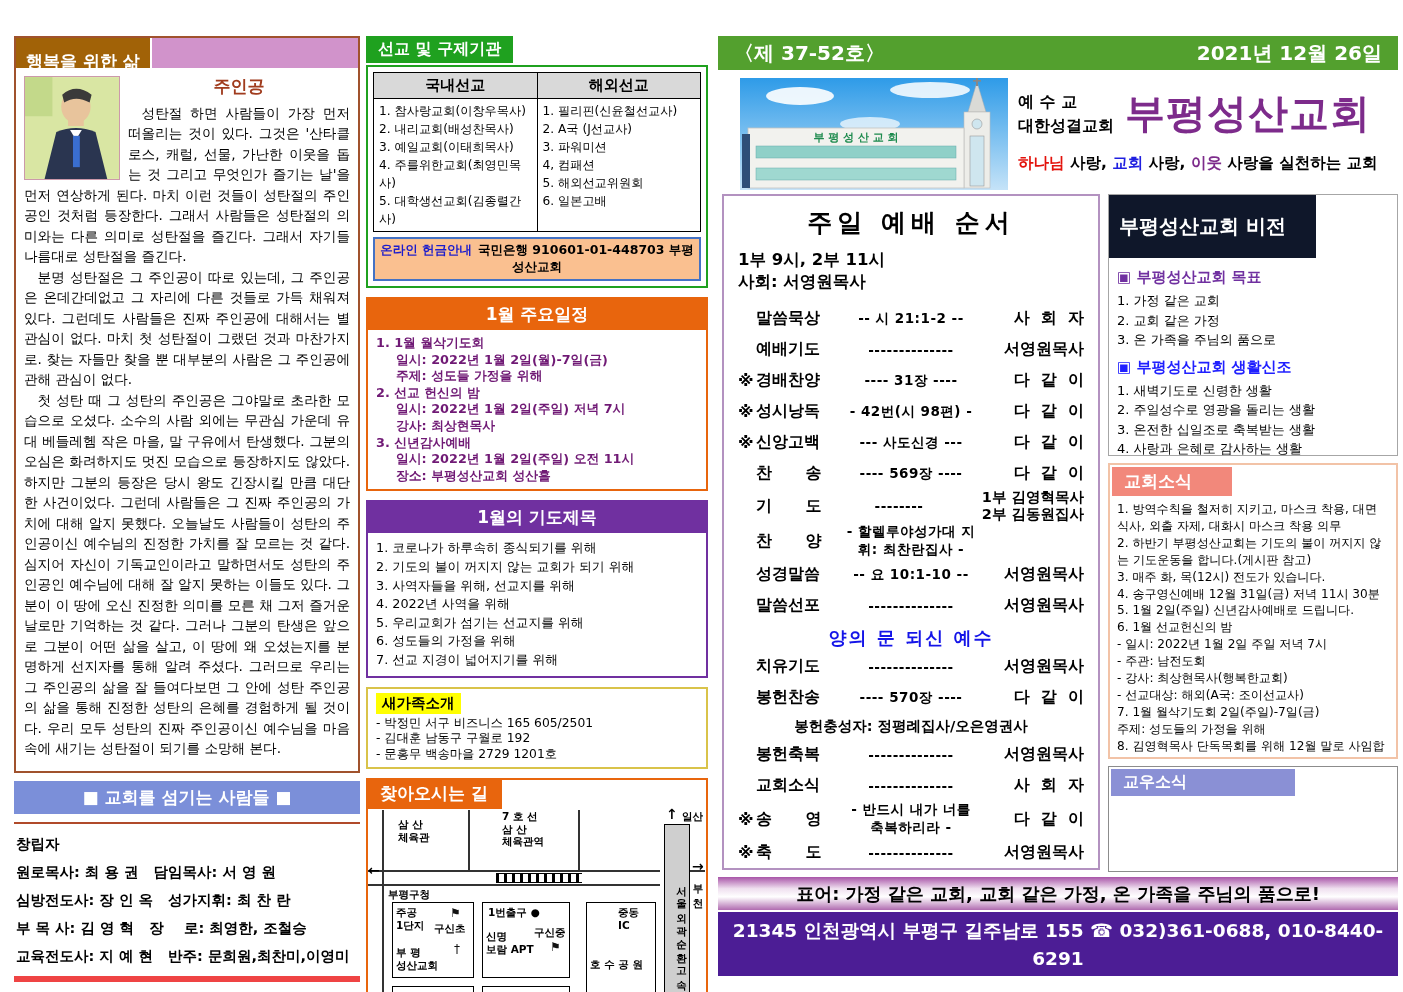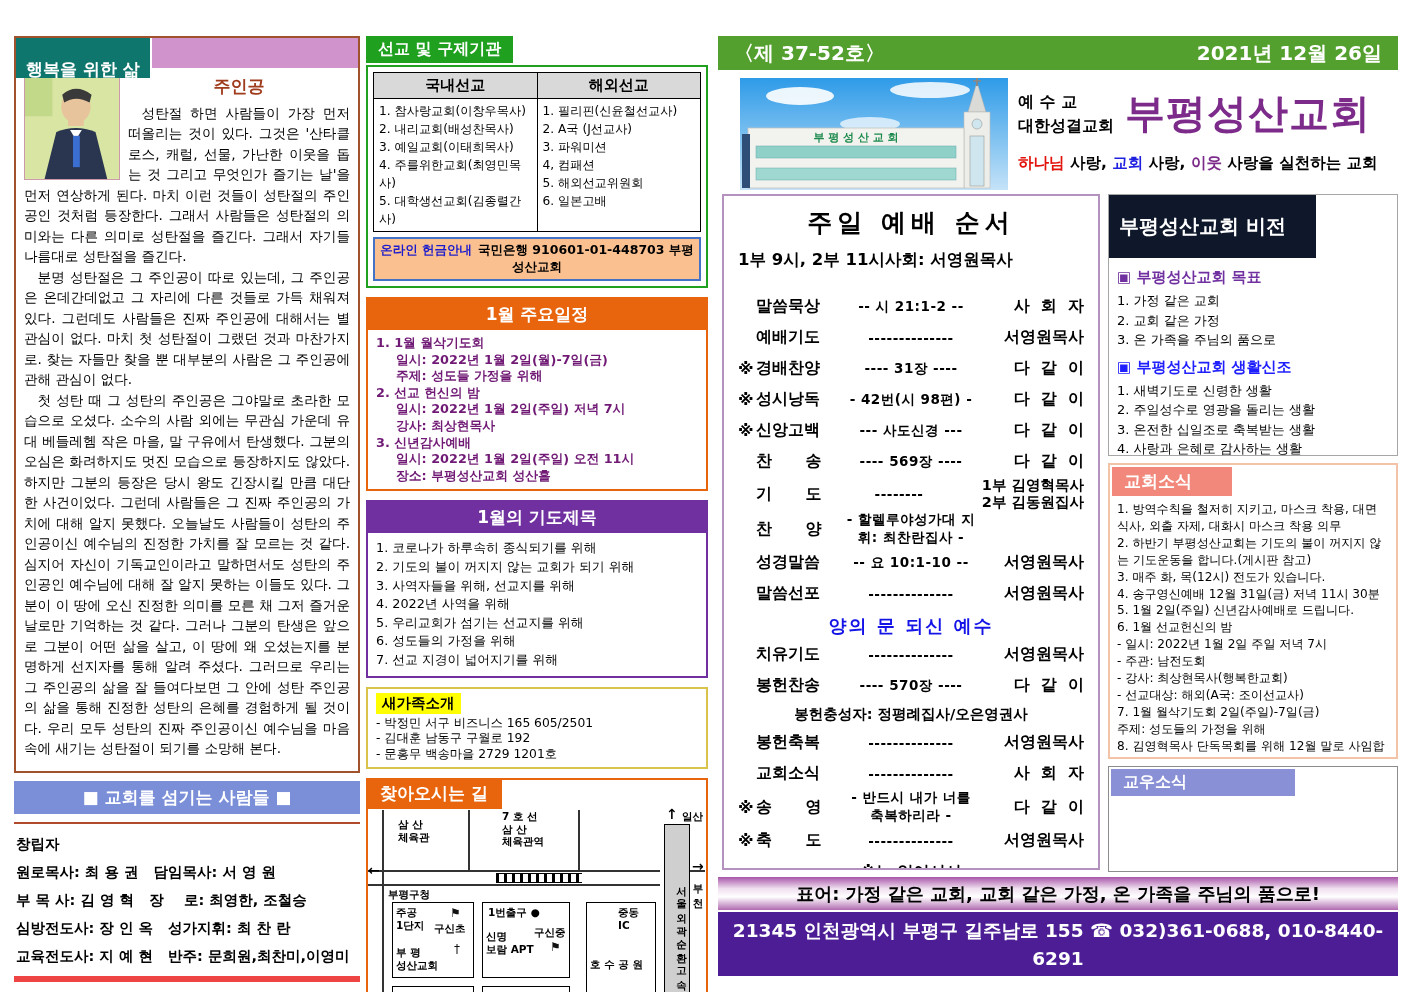--- a/index.html
+++ b/index.html
@@ -3,21 +3,21 @@
 <meta charset="utf-8">
 <style>
   * { box-sizing: border-box; margin: 0; padding: 0; }
   body { font-family: "DejaVu Sans", sans-serif; background:#fff; }
   .sheet { position:relative; width:1403px; height:992px; background:#fff; overflow:hidden; }
 
   
   .col-left { position:absolute; left:14px; top:36px; width:346px; height:956px; }
   .essay-box { border:2px solid #A0522D; height:737px; overflow:hidden; background:#fff; }
   .essay-header { display:flex; align-items:stretch; height:30px; }
-  .essay-header .hd-label { background:#0f766e; color:#fff; font-weight:bold; font-size:17px; padding:20px 10px; white-space:nowrap; }
+  .essay-header .hd-label { background:#a16207; color:#fff; font-weight:bold; font-size:17px; padding:12px 10px; white-space:nowrap; }
   .essay-header .hd-bar { flex:1; background:#D193CB; border-left:2px solid #fff; }
   .essay-body { padding:6px 8px 4px 8px; font-size:13.6px; line-height:20.5px; text-align:justify; color:#000; }
   .essay-photo { float:left; width:96px; height:104px; margin:2px 8px 2px 0; border:1px solid #C9A; }
   .essay-title { text-align:center; font-weight:bold; font-size:17px; color:#A03C1E; margin:2px 0 6px 0; }
   .essay-body p { text-indent:1em; margin:0; }
   .staff-bar { margin-top:8px; background:#7B8FD9; color:#fff; font-weight:bold; font-size:17px; text-align:center; padding:5px 0; }
   .staff-block { margin-top:8px; border-top:2px solid #B04A2A; border-bottom:6px solid #ef4444; padding:6px 2px; }
   .staff-block div { font-weight:bold; font-size:14.5px; line-height:28px; white-space:pre; color:#000; }
 
   
@@ -60,21 +60,21 @@
   .masthead { position:absolute; top:42px; left:0; width:680px; height:112px; }
   .mast-photo { position:absolute; left:22px; top:0; width:268px; height:112px; }
   .mast-right { position:absolute; left:300px; top:8px; width:380px; }
   .denom { display:inline-block; vertical-align:middle; font-weight:bold; font-size:16px; line-height:24px; white-space:pre; color:#000; }
   .churchname { display:inline-block; vertical-align:middle; color:#7D2B8B; font-weight:bold; font-size:40px; letter-spacing:1px; margin-left:6px; }
   .slogan { margin-top:12px; font-weight:bold; font-size:15.5px; color:#000; }
   .slogan .r { color:#E3120B; } .slogan .b { color:#1F1FE0;font-family:Liberation Mono, monospace; } .slogan .p { color:#7D2B8B; }
 
   .worship-box { position:absolute; left:4px; top:158px; width:378px; height:676px; border:2px solid #B392C0; padding:6px 14px; overflow:hidden; }
   .wtitle { text-align:center; font-weight:bold; font-size:25px; letter-spacing:5px; margin:4px 0 10px 0; color:#000; }
-  .wsub { display:flex; font-weight:bold; font-size:16.5px; margin-bottom:20px; color:#000; }
+  .wsub { display:flex; justify-content:space-between; font-weight:bold; font-size:16.5px; margin-bottom:10px; color:#000;flex-direction:column; }
   .wrow { display:flex; align-items:center; min-height:31px; font-weight:bold; font-size:16px; color:#000; }
   .wmark { width:18px; }
   .witem { width:88px; white-space:pre; }
   .wmid { flex:1; text-align:center; font-size:13.5px; letter-spacing:0.5px; }
   .wperson { width:106px; text-align:right; white-space:pre; }
   .wperson2 { width:130px; text-align:right; font-size:14.5px; line-height:17px; white-space:pre; }
   .wcenter { text-align:center; font-weight:bold; font-size:14.5px; min-height:26px; padding-top:4px; color:#000; }
   .sermon-title { text-align:center; color:#1414E8; font-weight:bold; font-size:18px; letter-spacing:2px; min-height:30px; padding-top:5px; }
   .stand-note { text-align:center; font-weight:bold; font-size:16px; margin-top:6px; color:#000; }
 
@@ -128,22 +128,22 @@
         <div class="essay-title">주인공</div>
         <p>성탄절 하면 사람들이 가장 먼저 떠올리는 것이 있다. 그것은 '산타클로스, 캐럴, 선물, 가난한 이웃을 돕는 것 그리고 무엇인가 즐기는 날'을 먼저 연상하게 된다. 마치 이런 것들이 성탄절의 주인공인 것처럼 등장한다. 그래서 사람들은 성탄절의 의미와는 다른 의미로 성탄절을 즐긴다. 그래서 자기들 나름대로 성탄절을 즐긴다.</p>
         <p>분명 성탄절은 그 주인공이 따로 있는데, 그 주인공은 온데간데없고 그 자리에 다른 것들로 가득 채워져 있다. 그런데도 사람들은 진짜 주인공에 대해서는 별 관심이 없다. 마치 첫 성탄절이 그랬던 것과 마찬가지로. 찾는 자들만 찾을 뿐 대부분의 사람은 그 주인공에 관해 관심이 없다.</p>
         <p>첫 성탄 때 그 성탄의 주인공은 그야말로 초라한 모습으로 오셨다. 소수의 사람 외에는 무관심 가운데 유대 베들레헴 작은 마을, 말 구유에서 탄생했다. 그분의 오심은 화려하지도 멋진 모습으로 등장하지도 않았다. 하지만 그분의 등장은 당시 왕도 긴장시킬 만큼 대단한 사건이었다. 그런데 사람들은 그 진짜 주인공의 가치에 대해 알지 못했다. 오늘날도 사람들이 성탄의 주인공이신 예수님의 진정한 가치를 잘 모르는 것 같다. 심지어 자신이 기독교인이라고 말하면서도 성탄의 주인공인 예수님에 대해 잘 알지 못하는 이들도 있다. 그분이 이 땅에 오신 진정한 의미를 모른 채 그저 즐거운 날로만 기억하는 것 같다. 그러나 그분의 탄생은 앞으로 그분이 어떤 삶을 살고, 이 땅에 왜 오셨는지를 분명하게 선지자를 통해 알려 주셨다. 그러므로 우리는 그 주인공의 삶을 잘 들여다보면 그 안에 성탄 주인공의 삶을 통해 진정한 성탄의 은혜를 경험하게 될 것이다. 우리 모두 성탄의 진짜 주인공이신 예수님을 마음속에 새기는 성탄절이 되기를 소망해 본다.</p>
       </div>
     </div>
     <div class="staff-bar">■  교회를 섬기는 사람들  ■</div>
     <div class="staff-block">
       <div>창립자</div>
       <div>원로목사: 최 용 권   담임목사: 서 영 원</div>
+      <div>심방전도사: 장 인 옥   성가지휘: 최 찬 란</div>
       <div>부 목 사: 김 영 혁   장    로: 최영한, 조철승</div>
-      <div>심방전도사: 장 인 옥   성가지휘: 최 찬 란</div>
       <div>교육전도사: 지 예 현   반주: 문희원,최찬미,이영미</div>
     </div>
   </div>
 
   <div class="col-mid">
     <div class="mission-label">선교 및 구제기관</div>
     <div class="mission-box">
       <table class="mission">
         <tbody>
             <tr>

